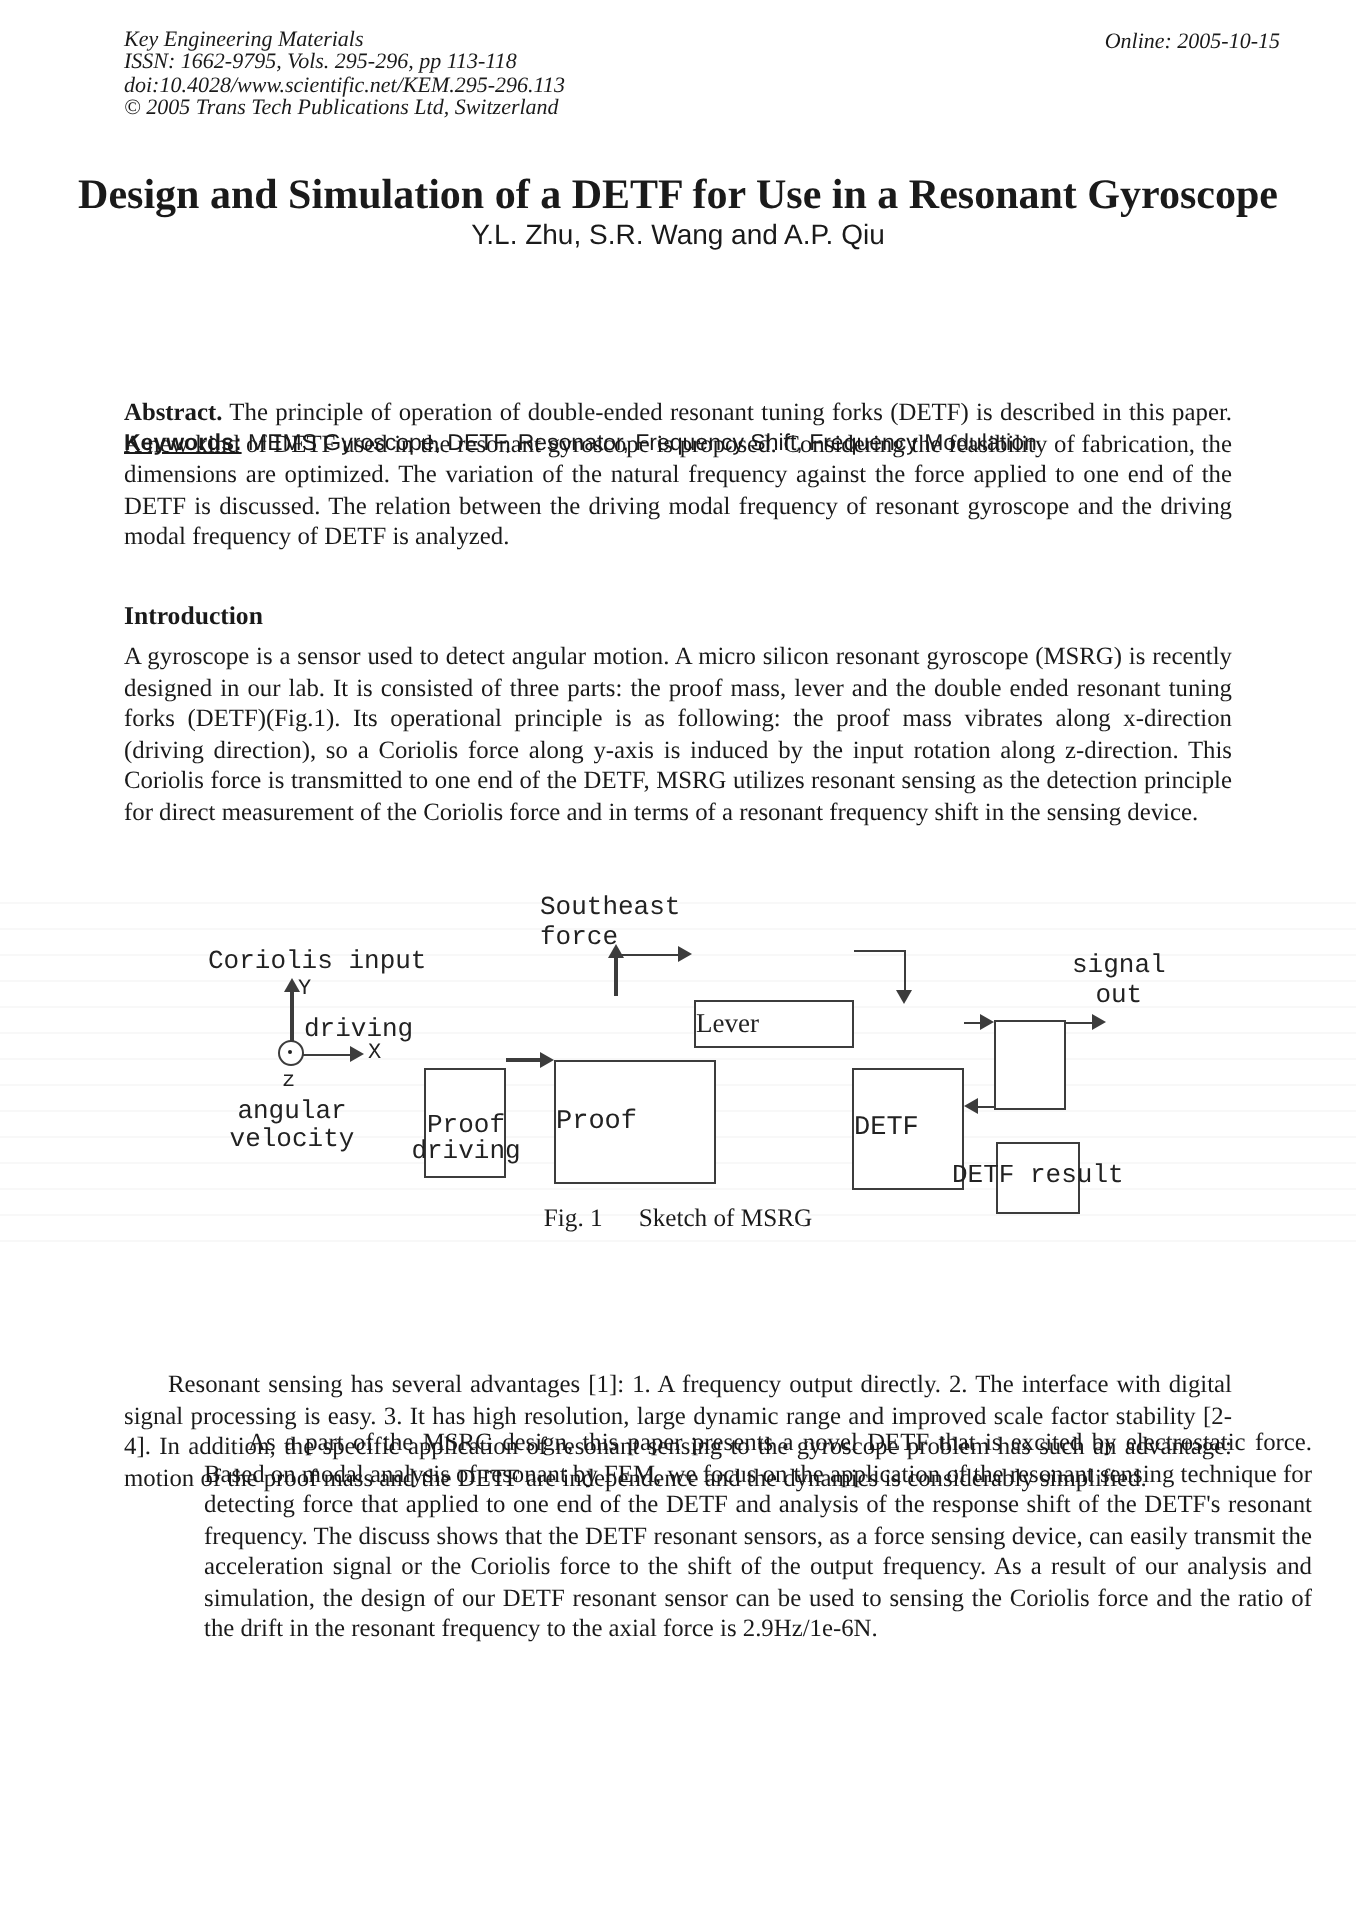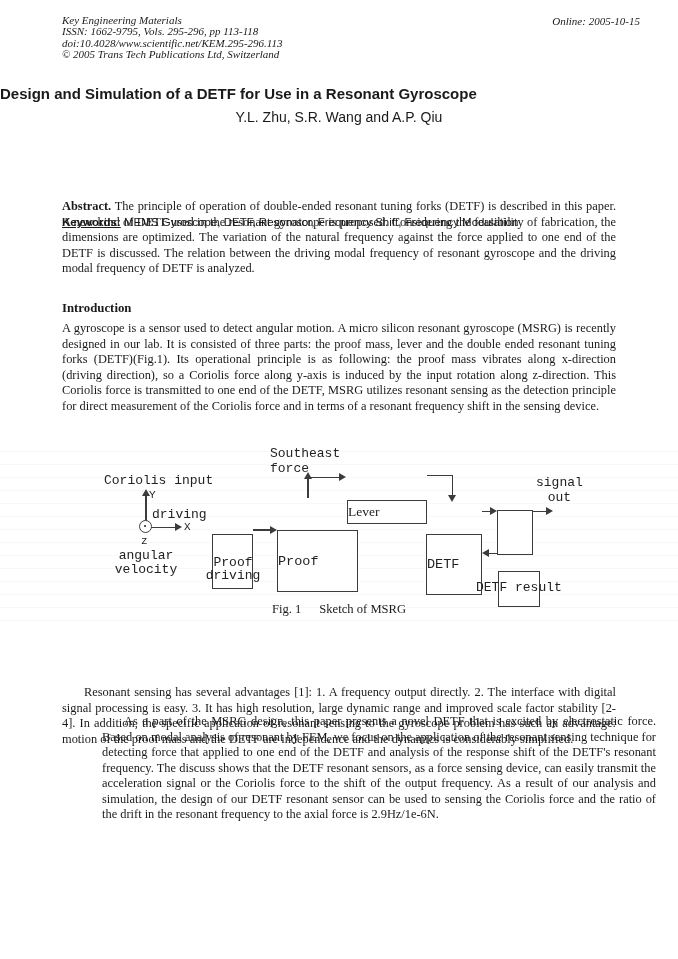--- a/index.html
+++ b/index.html
@@ -3,22 +3,22 @@
 <meta charset="utf-8">
 <style>
   html,body{margin:0;padding:0;background:#ffffff;}
   .page{position:relative;width:678px;height:959px;background:#ffffff;overflow:hidden;
         font-family:"Liberation Serif", serif;color:#1a1a1a;}
   
   .hdr{position:absolute;left:62px;top:15px;font-style:italic;font-size:11px;line-height:11.4px;}
   .hdr div{white-space:nowrap;}
   .online{position:absolute;right:38px;top:15px;font-style:italic;font-size:11px;white-space:nowrap;}
   
-  .title{position:absolute;left:0;right:0;top:85px;
-         font-family:Liberation Sans, sans-serif;font-weight:bold;font-size:15px;}
+  .title{position:absolute;left:0;right:0;top:85px;text-align:center;
+         font-family:Liberation Serif, serif;font-weight:bold;font-size:21px;}
   .authors{position:absolute;left:0;right:0;top:109px;text-align:center;
            font-family:"Liberation Sans", sans-serif;font-size:14px;}
   .affil{position:absolute;left:0;right:0;top:133px;text-align:center;
          font-family:"Liberation Sans", sans-serif;font-size:11.8px;}
   .keywords{position:absolute;left:62px;top:168px;width:554px;
             font-family:"Liberation Sans", sans-serif;font-size:11.5px;margin-top:48px;}
   .kw-label{font-weight:bold;text-decoration:underline;}
   
   .para{position:absolute;left:62px;width:554px;text-align:justify;
         font-size:12.4px;line-height:15.5px;}

